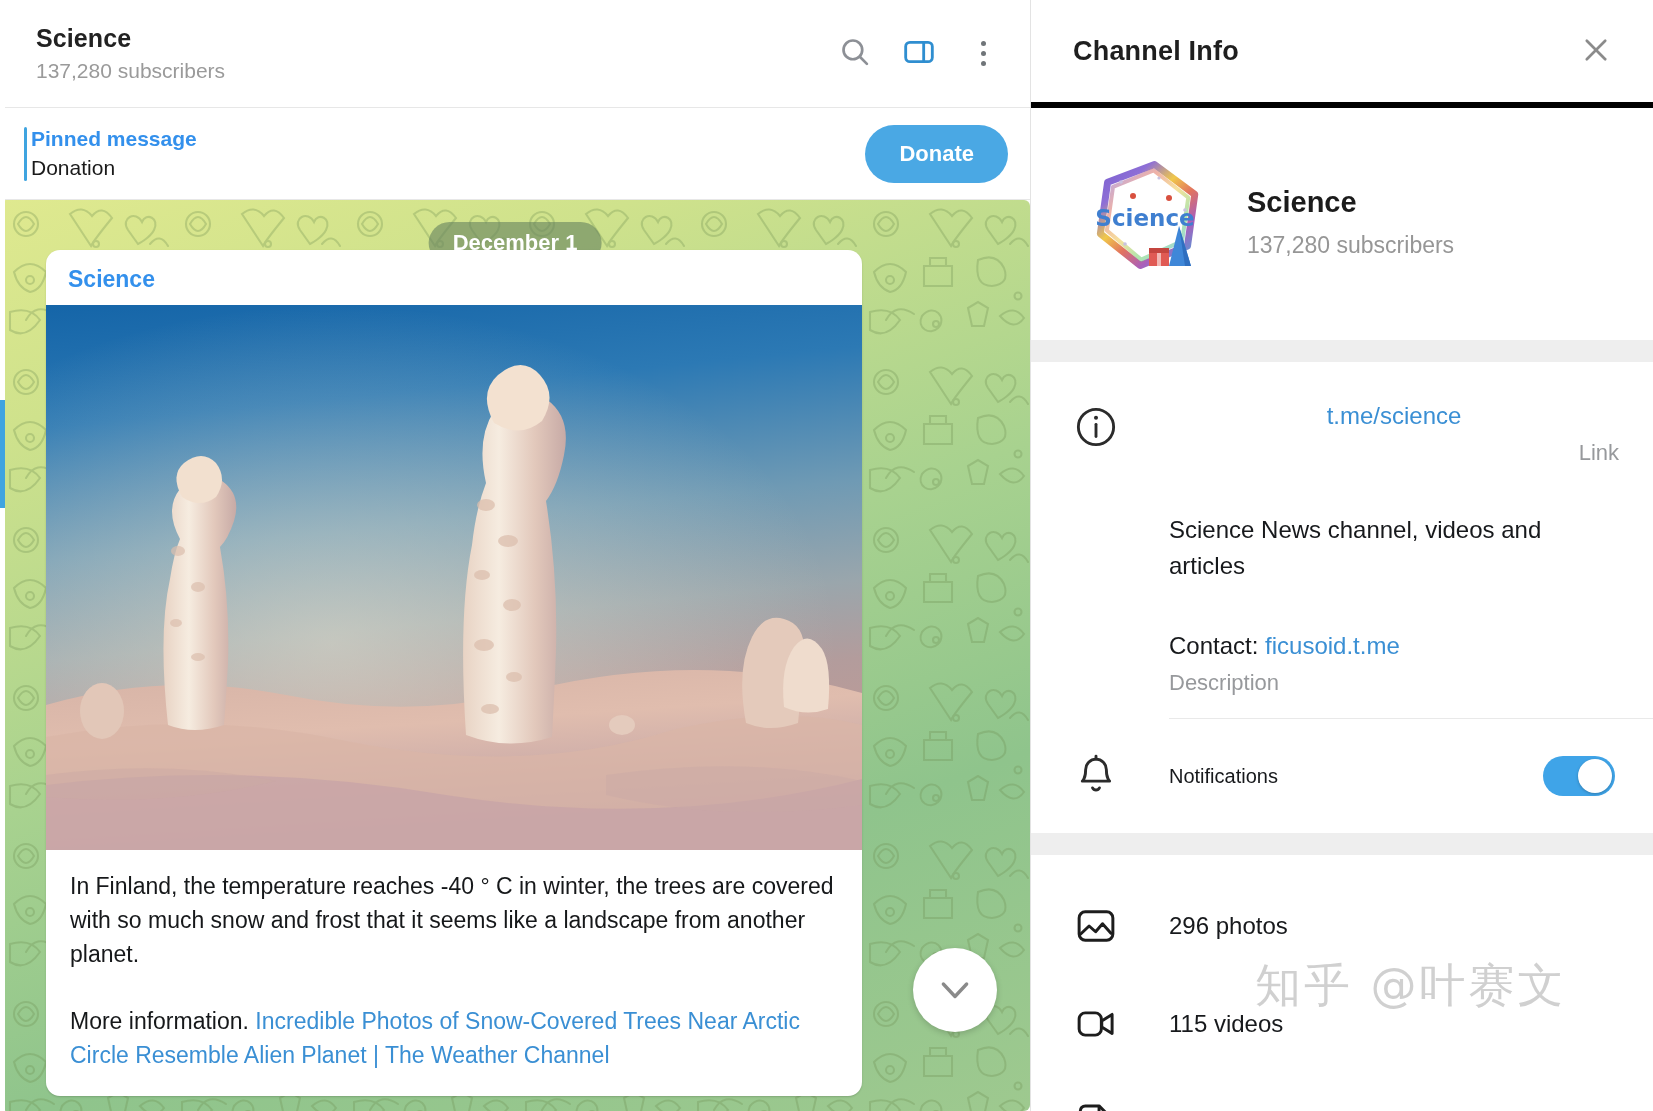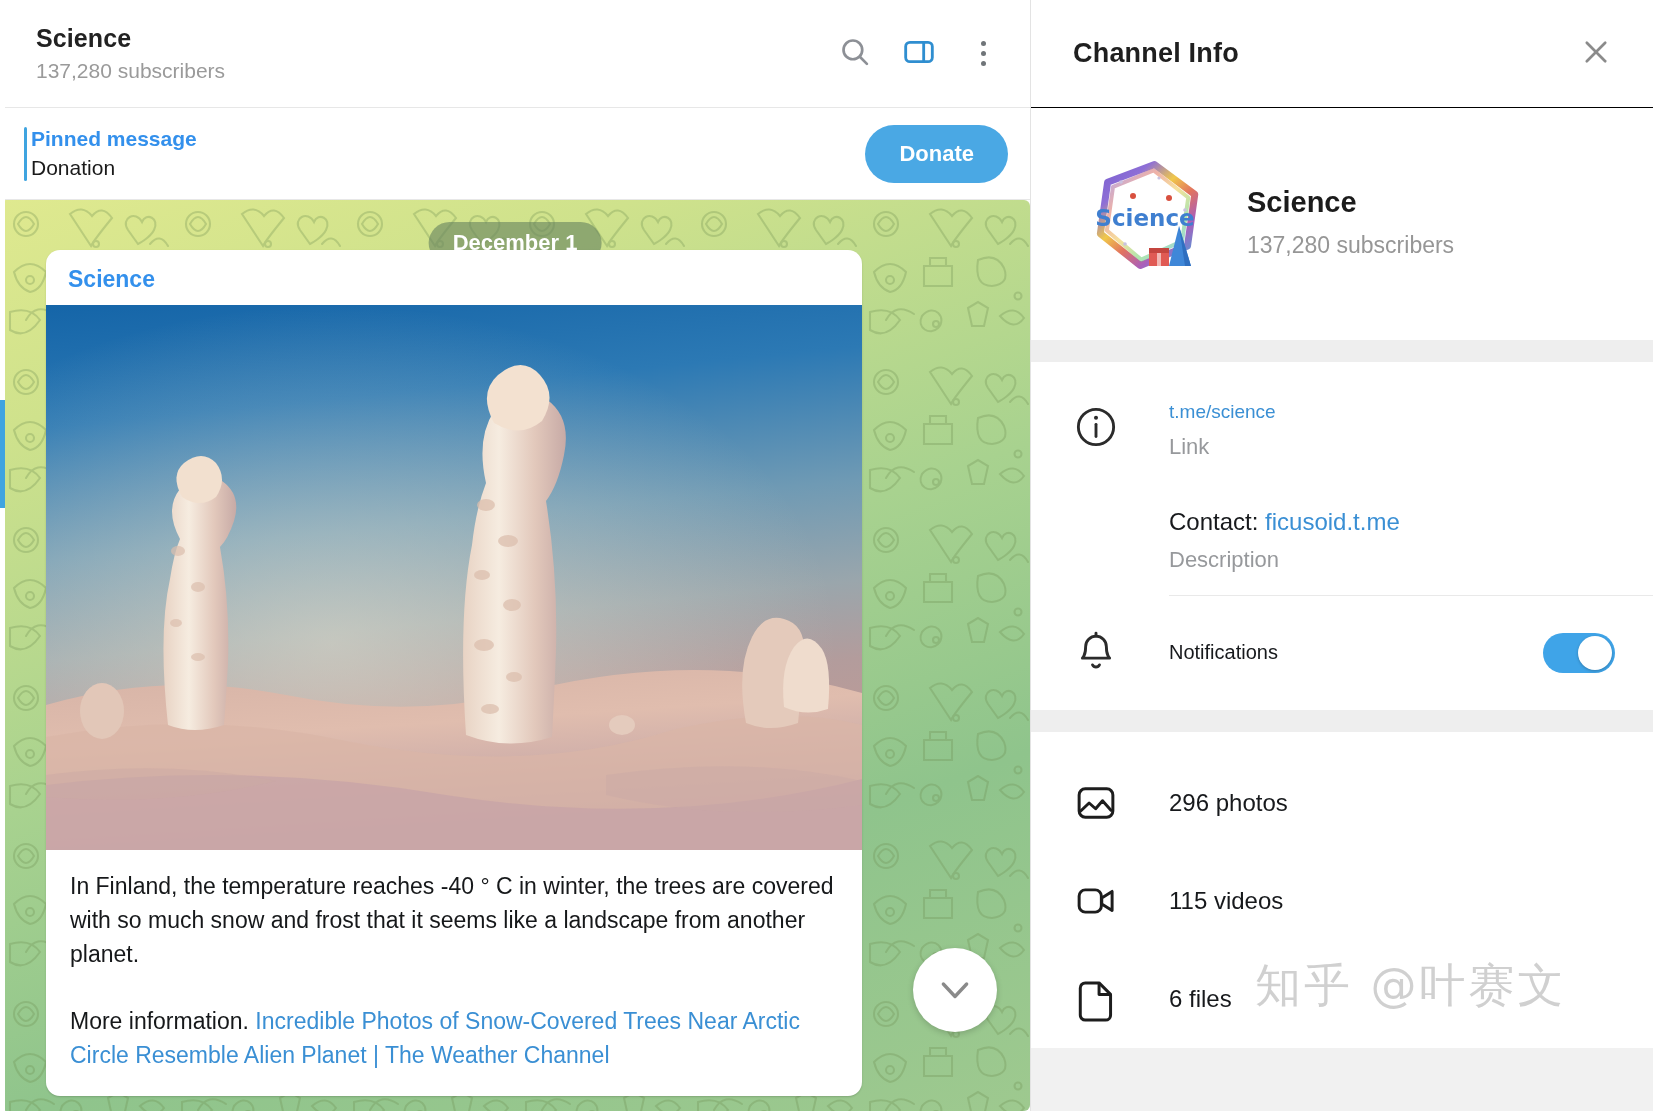--- a/index.html
+++ b/index.html
@@ -140,21 +140,21 @@
     width: 623px; height: 1111px;
     background: #f1f1f1;
     border-left: 1px solid #e3e3e3;
     position: relative;
     overflow: hidden;
   }
   .info-header {
     height: 108px; background: #fff;
     display: flex; align-items: center;
     padding: 0 28px 0 42px;
-    border-bottom: 1px solid #000000;
+    border-bottom: 6px solid #000000;
   }
   .info-header h2 {
     flex: 1; font-size: 27px; font-weight: bold; color: #1f1f1f; letter-spacing: .2px;
   }
 
   .info-card { background: #ffffff; }
 
   .profile-row {
     display: flex; align-items: center;
     padding: 40px 30px 44px 42px;
@@ -163,22 +163,22 @@
   .avatar svg { display: block; width: 148px; height: 148px; }
   .profile-meta { margin-left: 26px; min-width: 0; }
   .profile-name { font-size: 29px; font-weight: bold; color: #1b1b1b; line-height: 1.2; }
   .profile-subs { font-size: 23px; color: #969696; margin-top: 12px; line-height: 1.2; }
 
   .gap-band { height: 22px; background: #eeeeee; }
 
   .detail-block { background: #fff; padding: 38px 34px 0 42px; display: flex; }
   .detail-icon { width: 56px; flex: none; padding-top: 4px; }
   .detail-body { flex: 1; padding-left: 40px; padding-bottom: 22px; }
-  .link-main { color: #3a8fd4; font-size: 19px; line-height: 1.3; cursor: pointer; }
-  .link-sub { color: #97999c; font-size: 22px; margin-top: 8px; line-height: 1.3; }
+  .link-main { color: #3a8fd4; font-size: 24px; line-height: 1.3; cursor: pointer; text-align: center; }
+  .link-sub { color: #97999c; font-size: 22px; margin-top: 8px; line-height: 1.3; text-align: right; }
   .desc-text { color: #17191c; font-size: 24px; line-height: 1.52; margin-top: 44px; }
   .desc-contact { color: #17191c; font-size: 24px; line-height: 1.4; margin-top: 44px; }
   .desc-contact a { color: #3a8fd4; text-decoration: none; }
   .desc-label { color: #97999c; font-size: 22px; margin-top: 8px; }
 
   .divider { height: 1px; background: #e9e9e9; margin-left: 138px; }
 
   .notif-row {
     background: #fff;
     display: flex; align-items: center;
@@ -458,20 +458,21 @@
           <svg width="46" height="46" viewBox="0 0 24 24" fill="none" stroke="#2b2b2b" stroke-width="1.5">
             <circle cx="12" cy="12" r="9.2"></circle>
             <line x1="12" y1="10.6" x2="12" y2="17" stroke-linecap="round"></line>
             <circle cx="12" cy="7.2" r="1.05" fill="#2b2b2b" stroke="none"></circle>
           </svg>
         </div>
         <div class="detail-body">
           <div class="link-main">t.me/science</div>
           <div class="link-sub">Link</div>
 
+          <div class="desc-text">Science News channel, videos and articles</div>
 
           <div class="desc-contact"><span>Contact: </span><a href="#">ficusoid.t.me</a></div>
           <div class="desc-label">Description</div>
         </div>
       </div>
 
       <div class="divider"></div>
 
       <div class="notif-row">
         <div class="detail-icon">

